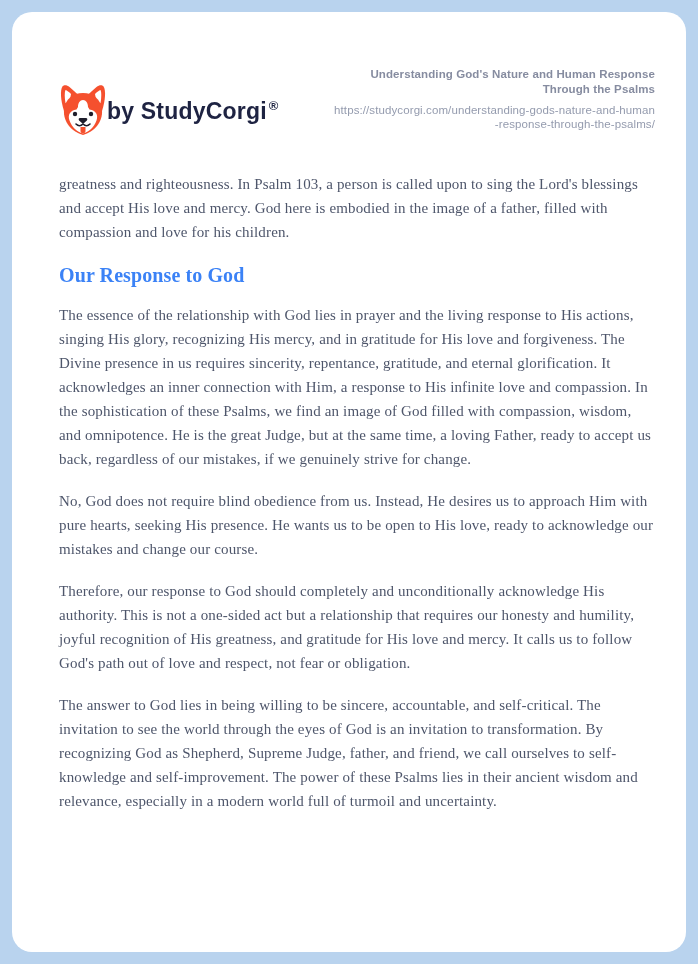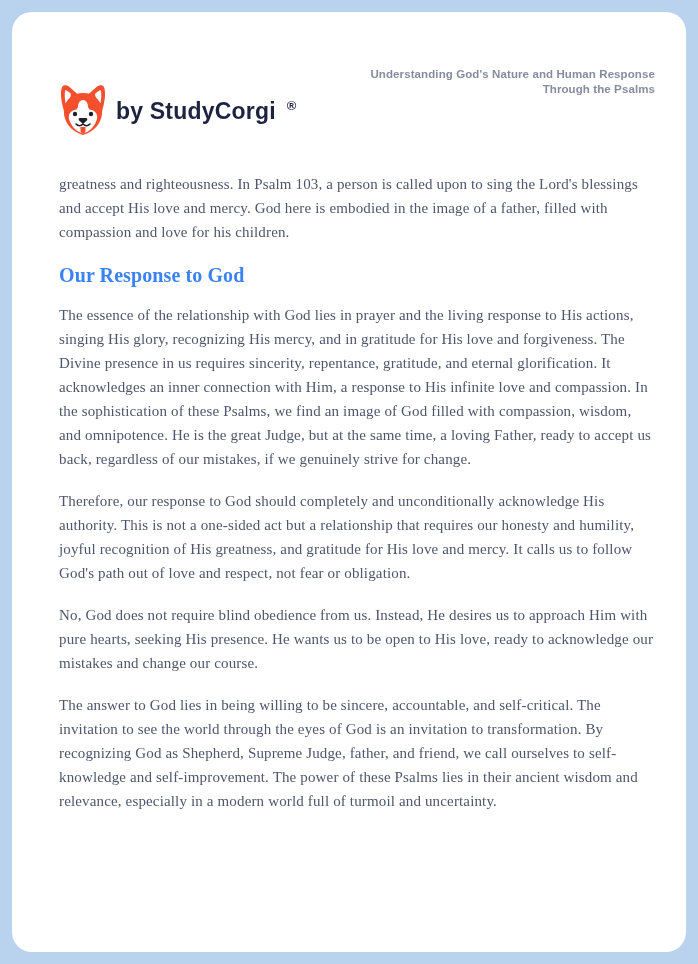--- a/index.html
+++ b/index.html
@@ -20,21 +20,20 @@
 
   .header-row {
     display: flex;
     justify-content: space-between;
     align-items: flex-start;
   }
 
   .logo {
     display: flex;
     align-items: center;
-    gap: 9px;
     margin-top: 16px;
   }
   .logo svg { display: block; }
   .brand-text {
     font-size: 23px;
     font-weight: bold;
     color: #1e2342;
     letter-spacing: 0.2px;
     white-space: nowrap;
   }
@@ -117,28 +116,29 @@
 
           <path d="M43 88 L53 88 L53 96 C53 99 50.8 101 48 101 C45.2 101 43 99 43 96 Z" fill="#f5502e"></path>
         </svg>
       </span>
       <span class="brand-text">by StudyCorgi</span>
       <span class="reg-mark">®</span>
     </div>
 
     <div class="doc-meta">
       <div class="doc-title">Understanding God's Nature and Human Response Through the Psalms</div>
+      <div class="doc-url">https://studycorgi.com/understanding-gods-nature-and-human-response-through-the-psalms/</div>
     </div>
 
   </div>
 
   <div class="content">
     <p>greatness and righteousness. In Psalm 103, a person is called upon to sing the Lord's blessings and accept His love and mercy. God here is embodied in the image of a father, filled with compassion and love for his children.</p>
 
     <h2>Our Response to God</h2>
     <p>The essence of the relationship with God lies in prayer and the living response to His actions, singing His glory, recognizing His mercy, and in gratitude for His love and forgiveness. The Divine presence in us requires sincerity, repentance, gratitude, and eternal glorification. It acknowledges an inner connection with Him, a response to His infinite love and compassion. In the sophistication of these Psalms, we find an image of God filled with compassion, wisdom, and omnipotence. He is the great Judge, but at the same time, a loving Father, ready to accept us back, regardless of our mistakes, if we genuinely strive for change.</p>
+    <p>No, God does not require blind obedience from us. Instead, He desires us to approach Him with pure hearts, seeking His presence. He wants us to be open to His love, ready to acknowledge our mistakes and change our course.</p>
     <p>Therefore, our response to God should completely and unconditionally acknowledge His authority. This is not a one-sided act but a relationship that requires our honesty and humility, joyful recognition of His greatness, and gratitude for His love and mercy. It calls us to follow God's path out of love and respect, not fear or obligation.</p>
-    <p>No, God does not require blind obedience from us. Instead, He desires us to approach Him with pure hearts, seeking His presence. He wants us to be open to His love, ready to acknowledge our mistakes and change our course.</p>
     <p>The answer to God lies in being willing to be sincere, accountable, and self-critical. The invitation to see the world through the eyes of God is an invitation to transformation. By recognizing God as Shepherd, Supreme Judge, father, and friend, we call ourselves to self-knowledge and self-improvement. The power of these Psalms lies in their ancient wisdom and relevance, especially in a modern world full of turmoil and uncertainty.</p>
 
   </div>
 
 </div>
 
 </body></html>

